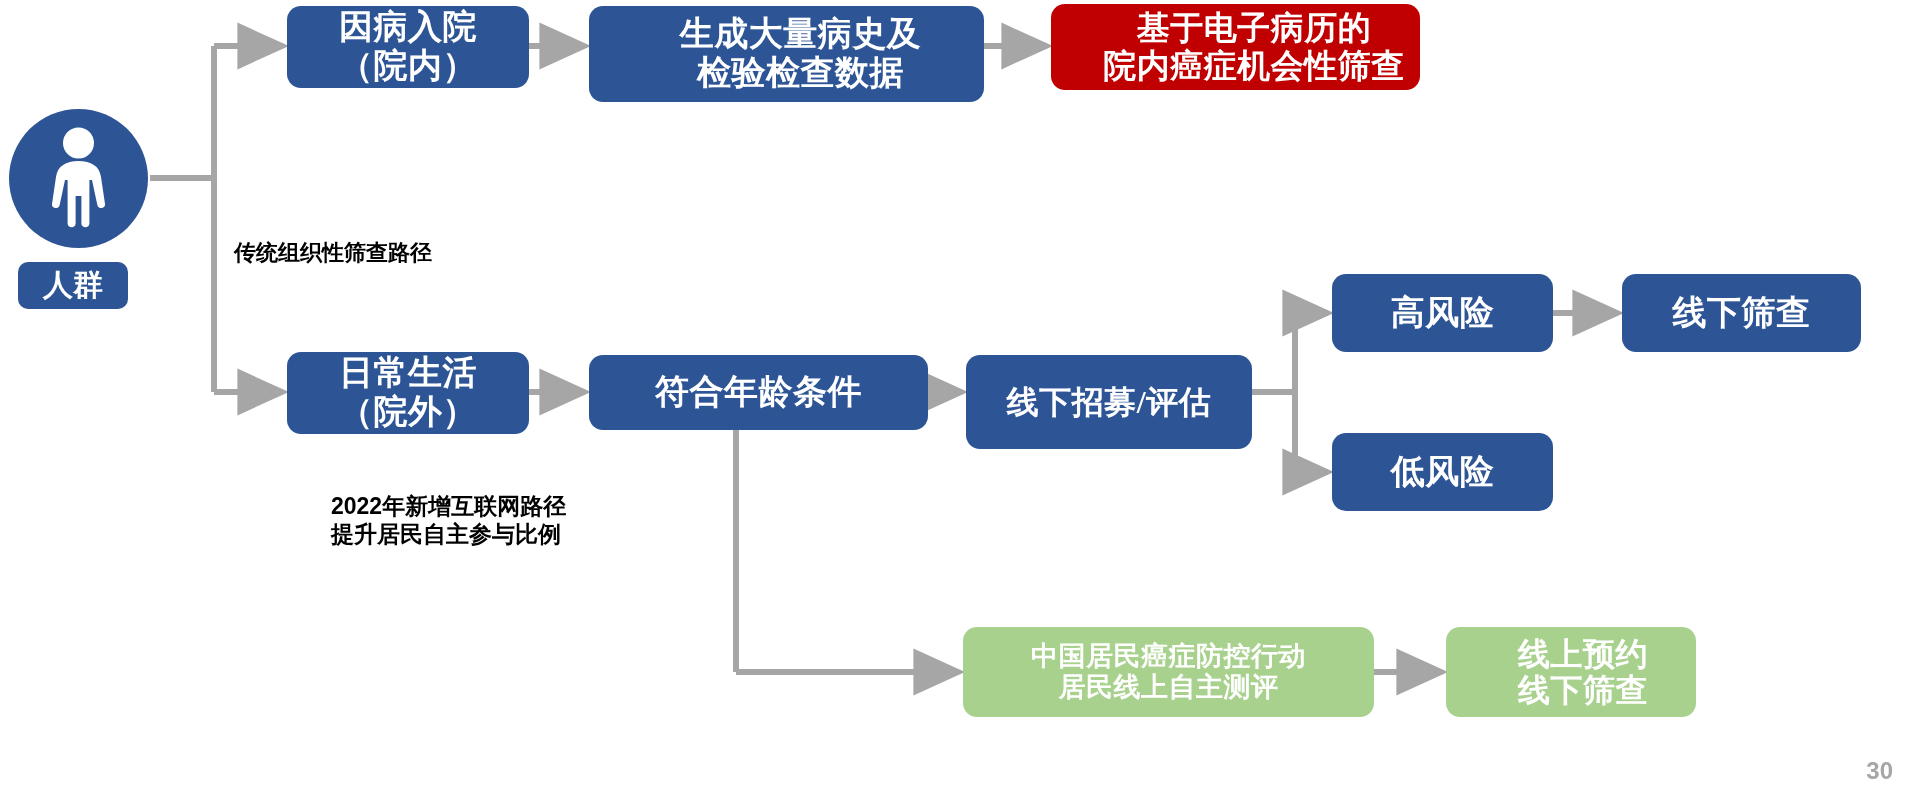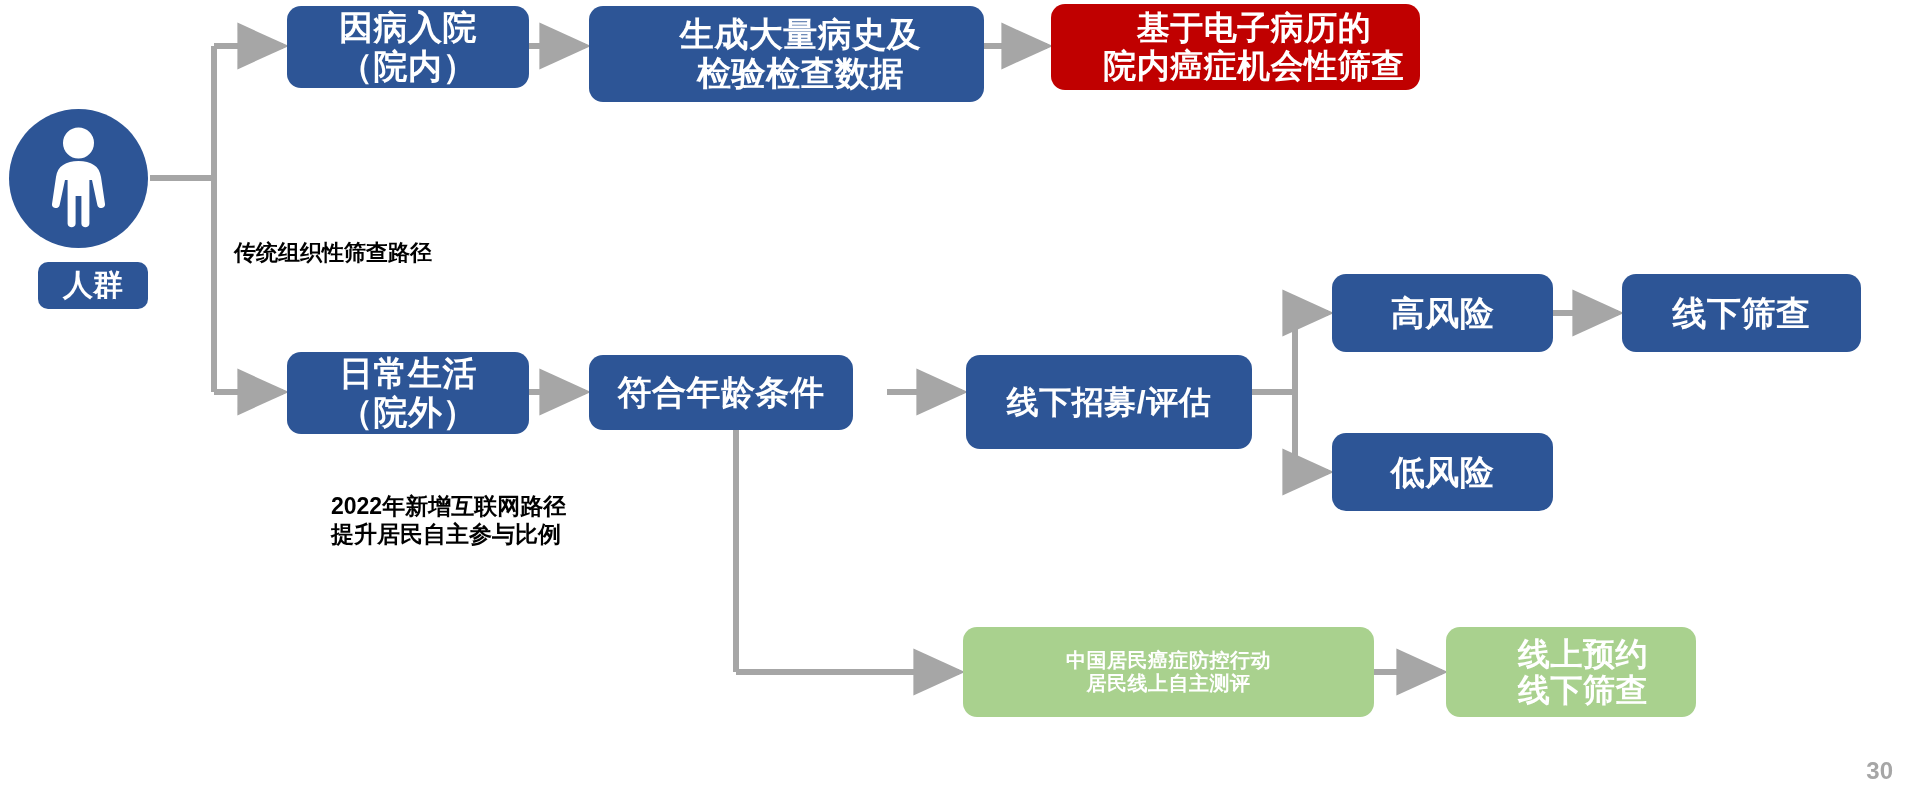--- a/index.html
+++ b/index.html
@@ -34,28 +34,28 @@
     justify-content: center;
     text-align: center;
     border-radius: 14px;
     color: #ffffff;
     font-weight: bold;
     line-height: 1.14;
     letter-spacing: 0.5px;
     white-space: pre-line;
     padding: 2px 8px;
   }
-  .blue  { background: #2d5596; }
+  .blue  { background: #2d5596; font-family: Liberation Serif, serif; }
   .red   { background: #c00000; padding-left: 45px; }
   .green { background: #a9d18e; }
 
   .node.f34 { font-size: 34px; }
   .node.f33 { font-size: 33px; }
   .node.f32 { font-size: 32px; }
-  .node.f30 { font-size: 20px; }
+  .node.f30 { font-size: 27px; }
 
   
   #avatar-circle {
     position: absolute;
     left: 9px;
     top: 109px;
     width: 139px;
     height: 139px;
     border-radius: 50%;
     background: #2d5596;
@@ -71,21 +71,20 @@
     width: 110px;
     height: 47px;
     border-radius: 10px;
     background: #2d5596;
     color: #fff;
     font-size: 30px;
     font-weight: bold;
     display: flex;
     align-items: center;
     justify-content: center;
-    margin-left: 20px;
   }
   
   .annot {
     position: absolute;
     color: #000000;
     font-weight: bold;
     white-space: pre-line;
     line-height: 1.22;
   }
   #annot-traditional {
@@ -167,21 +166,21 @@
 
   <div class="node blue f34" style="left:589px; top:6px; width:395px; height:96px;padding-left:36px;">生成大量病史及
 检验检查数据</div>
 
   <div class="node red f33" style="left:1051px; top:4px; width:369px; height:86px;">基于电子病历的
 院内癌症机会性筛查</div>
 
   <div class="node blue f34" style="left:287px; top:352px; width:242px; height:82px;">日常生活
 （院外）</div>
 
-  <div class="node blue f34" style="left:589px; top:355px; width:264px; height:75px;">符合年龄条件</div>
+  <div class="node blue f34" style="left:589px; top:355px; width:339px; height:75px;">符合年龄条件</div>
 
   <div class="node blue f32" style="left:966px; top:355px; width:286px; height:94px;">线下招募/评估</div>
 
   <div class="node blue f34" style="left:1332px; top:274px; width:221px; height:78px;">高风险</div>
 
   <div class="node blue f34" style="left:1332px; top:433px; width:221px; height:78px;">低风险</div>
 
   <div class="node blue f34" style="left:1622px; top:274px; width:239px; height:78px;">线下筛查</div>
 
   <div class="node green f30" style="left:963px; top:627px; width:411px; height:90px;">中国居民癌症防控行动

